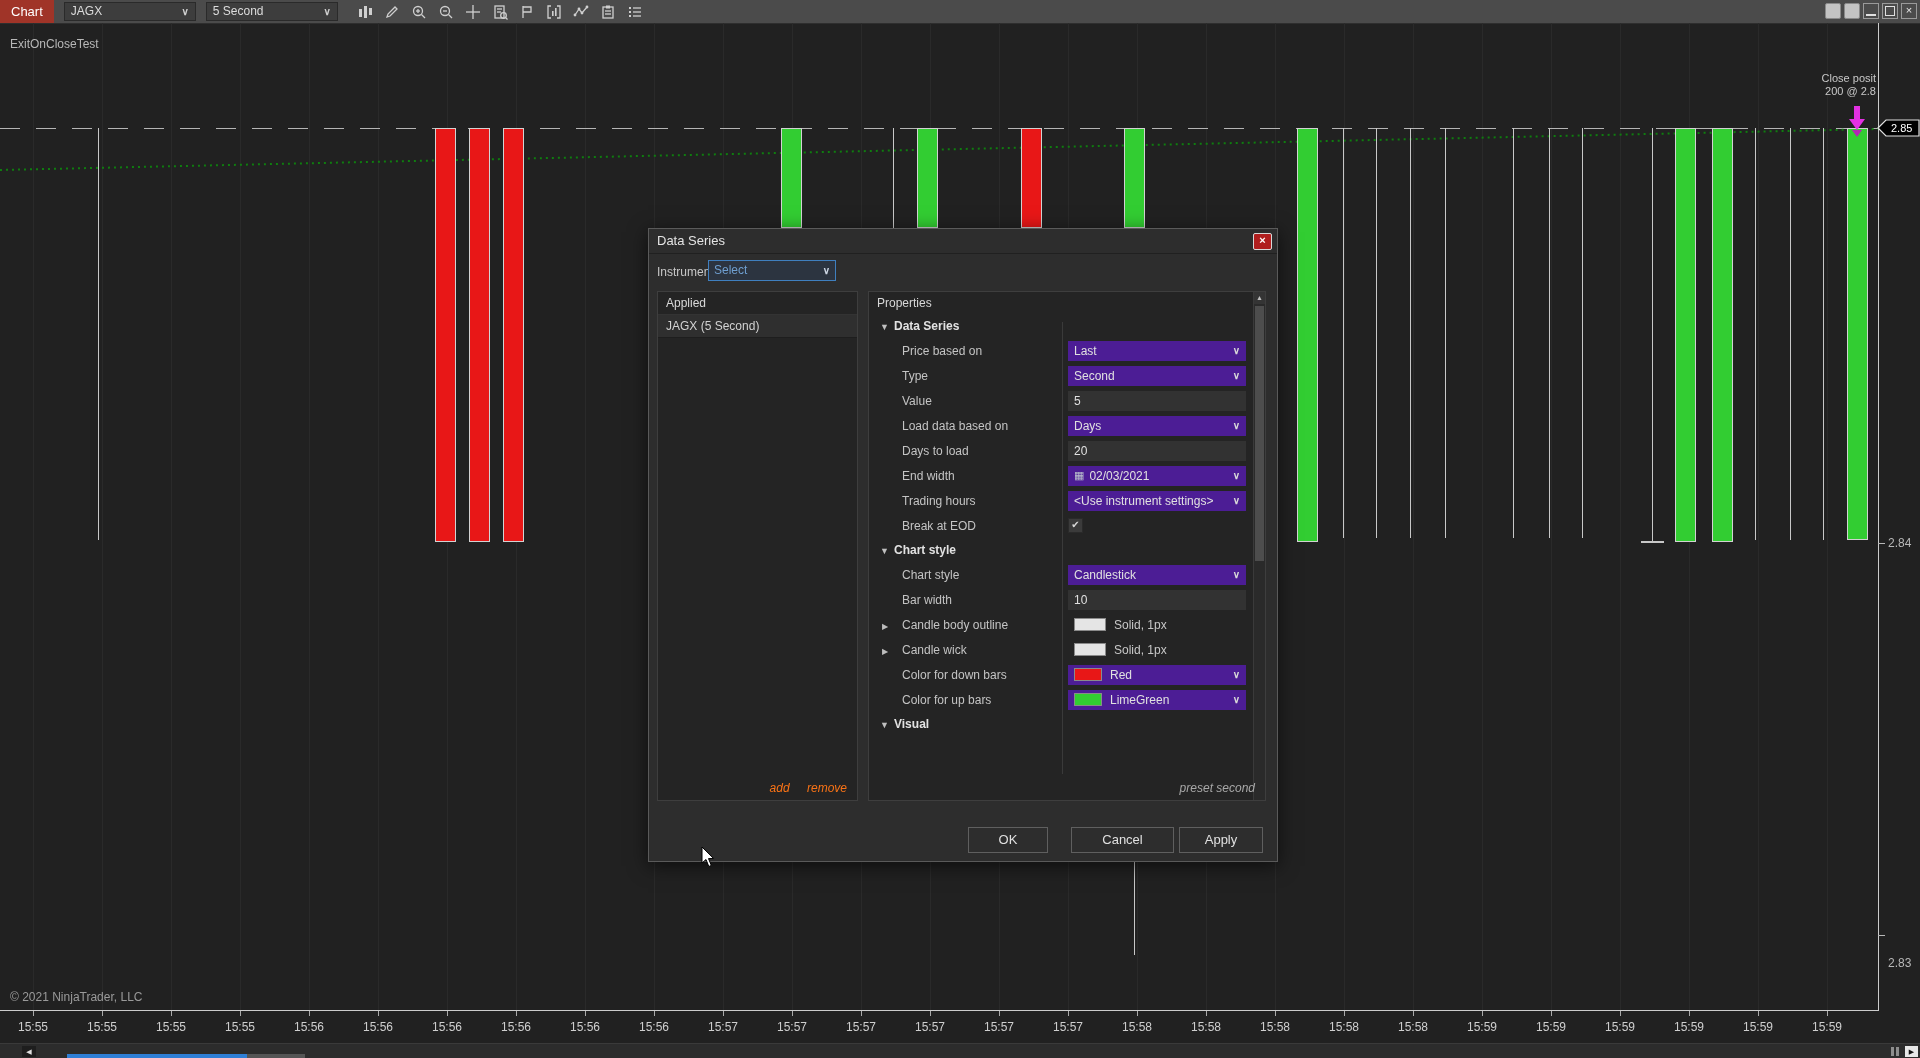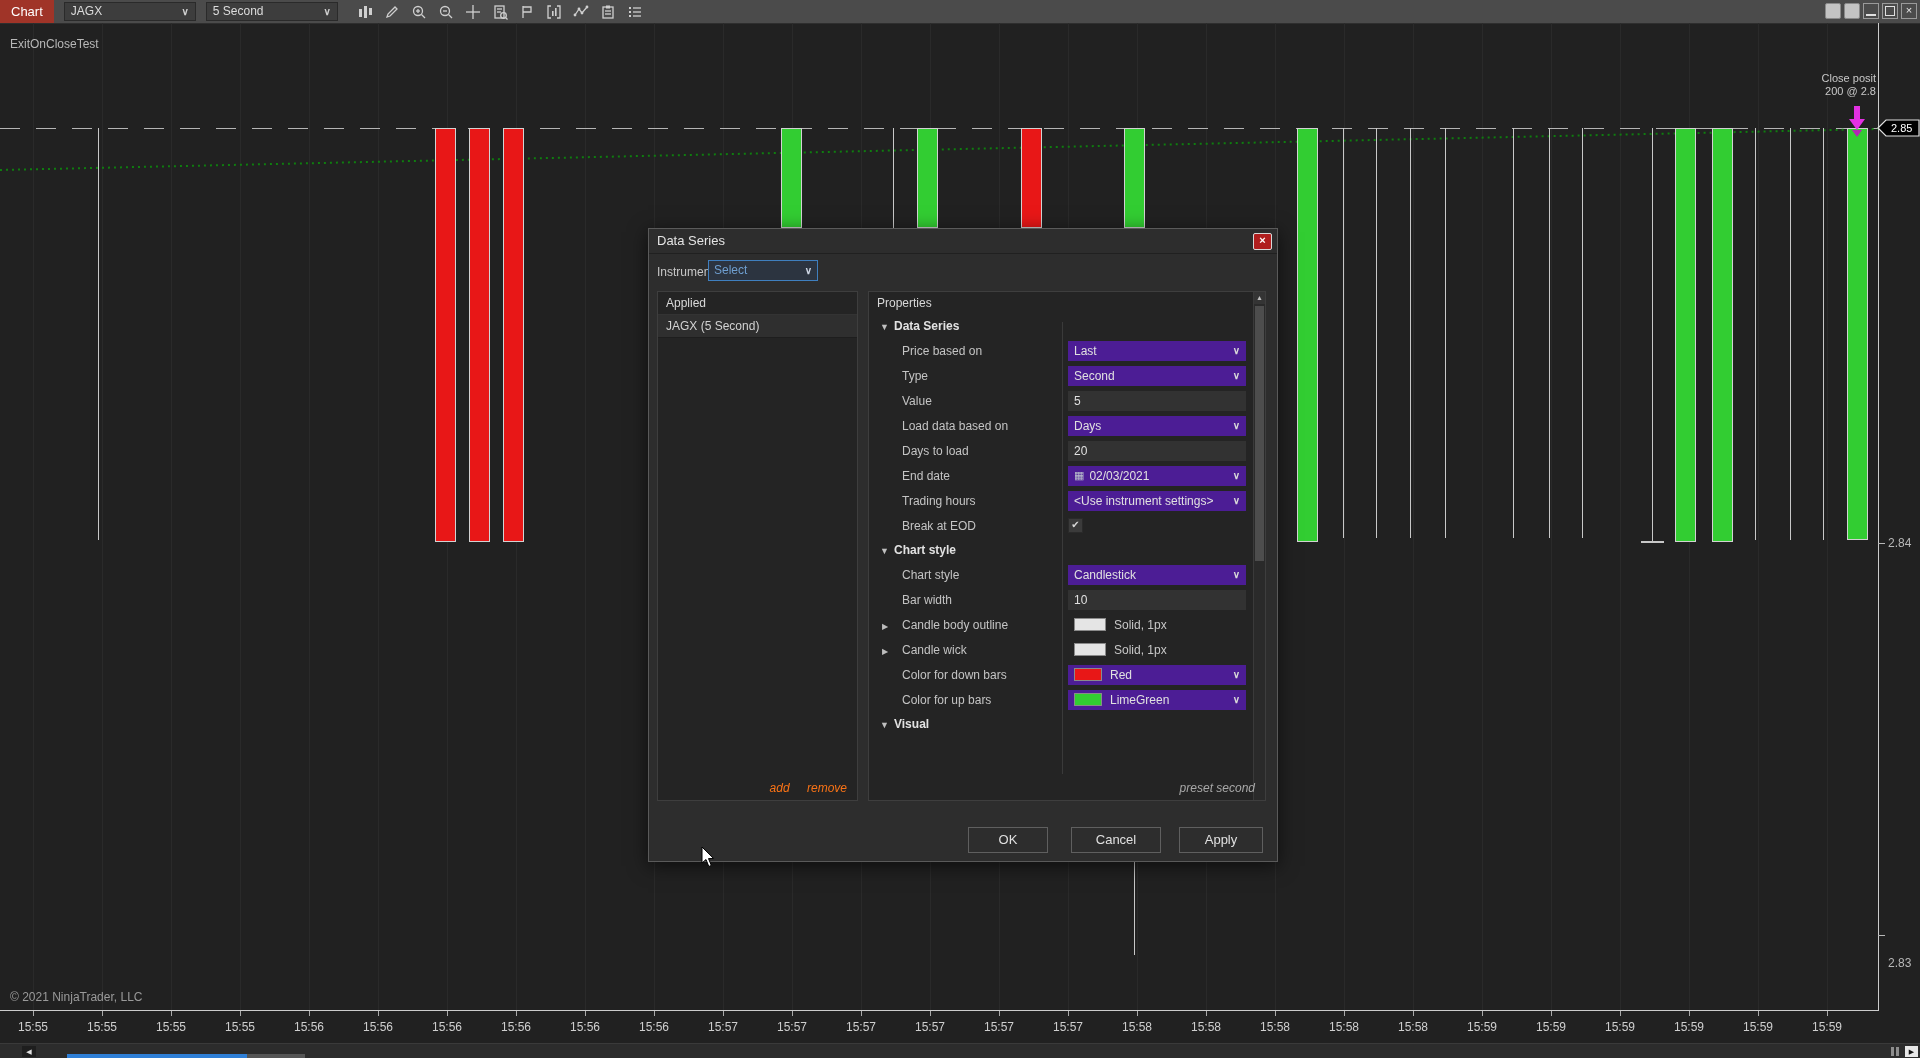--- a/index.html
+++ b/index.html
@@ -60,21 +60,21 @@
   .dialog{position:absolute;left:648px;top:228px;width:630px;height:634px;background:#2d2d2d;
           border:1px solid #5a5a5a;box-sizing:border-box;box-shadow:0 4px 18px rgba(0,0,0,.6);
           font-size:12px;color:#c8c8c8;}
   .dlg-title{position:absolute;left:0;top:0;right:0;height:24px;border-bottom:1px solid #202020;
              color:#e4e4e4;font-size:13px;line-height:24px;padding-left:8px;}
   .dlg-close{position:absolute;right:5px;top:4px;width:17px;height:15px;background:#b01e1e;
              border:1px solid #d8d8d8;color:#fff;font-size:11px;font-weight:bold;line-height:13px;
              text-align:center;border-radius:2px;}
   .dlg-instrument-label{position:absolute;left:8px;top:262px;}
   .dlg-instrument-label{top:36px;}
-  .dlg-select{position:absolute;left:59px;top:31px;width:110px;height:21px;box-sizing:border-box;
+  .dlg-select{position:absolute;left:59px;top:31px;width:128px;height:21px;box-sizing:border-box;
               background:#2c3440;border:1px solid #3f7fbf;color:#6f9fd0;line-height:19px;
               padding:0 5px;display:flex;justify-content:space-between;}
   .dlg-select .chev{color:#cdd6e4;font-weight:bold;font-size:10px;}
   .panel{position:absolute;background:#242424;border:1px solid #3e3e3e;box-sizing:border-box;}
   #applied-panel{left:8px;top:62px;width:201px;height:510px;}
   #props-panel{left:219px;top:62px;width:398px;height:510px;}
   .panel-header{height:22px;line-height:22px;padding-left:8px;color:#d8d8d8;}
   .applied-item{height:22px;line-height:22px;padding-left:8px;background:#2f2f2f;color:#d2d2d2;
                 border-top:1px solid #333;border-bottom:1px solid #1e1e1e;}
   .addremove{position:absolute;right:10px;bottom:5px;font-style:italic;color:#f97316;}
@@ -101,21 +101,21 @@
   .pctl .lefty{display:flex;align-items:center;}
   .swatchrow{margin-left:12px;display:flex;align-items:center;}
   .swatch{width:30px;height:11px;background:#e5e5e5;border:1px solid #8a8a8a;margin-right:8px;}
   .cswatch{width:26px;height:11px;border:1px solid #8a8a8a;margin-right:8px;}
   .checkbox{margin-left:6px;width:13px;height:13px;background:#3b3b3b;border:1px solid #2a2a2a;
             color:#d8d8d8;font-size:10px;line-height:12px;text-align:center;}
   .preset{position:absolute;right:10px;bottom:5px;font-style:italic;color:#a8a8a8;}
   .dlg-btn{position:absolute;top:598px;height:26px;background:#2d2d2d;border:1px solid #5f5f5f;
            color:#e0e0e0;font-size:13px;text-align:center;line-height:24px;box-sizing:border-box;}
   #btn-ok{left:319px;width:80px;}
-  #btn-cancel{left:422px;width:90px;}
+  #btn-cancel{left:422px;width:103px;}
   #btn-apply{left:530px;width:84px;}
   .cursor{position:absolute;left:701px;top:846px;z-index:30;}
 </style>
 </head>
 <body>
 
 <div id="stage">
 
   <div class="toolbar">
     <div class="chart-tab">Chart</div>
@@ -426,21 +426,21 @@
             <div class="pctl">
               <span class="lefty">Days</span>
               <span class="chev">∨</span>
             </div>
           </div>
           <div class="prop-row">
             <div class="plabel">Days to load</div>
             <div class="pctl inputbox">20</div>
           </div>
           <div class="prop-row">
-            <div class="plabel">End date</div>
+            <div class="plabel">End width</div>
             <div class="pctl">
               <span class="lefty"><span class="cal">▦</span>02/03/2021</span>
               <span class="chev">∨</span>
             </div>
           </div>
           <div class="prop-row">
             <div class="plabel">Trading hours</div>
             <div class="pctl">
               <span class="lefty">&lt;Use instrument settings&gt;</span>
               <span class="chev">∨</span>

